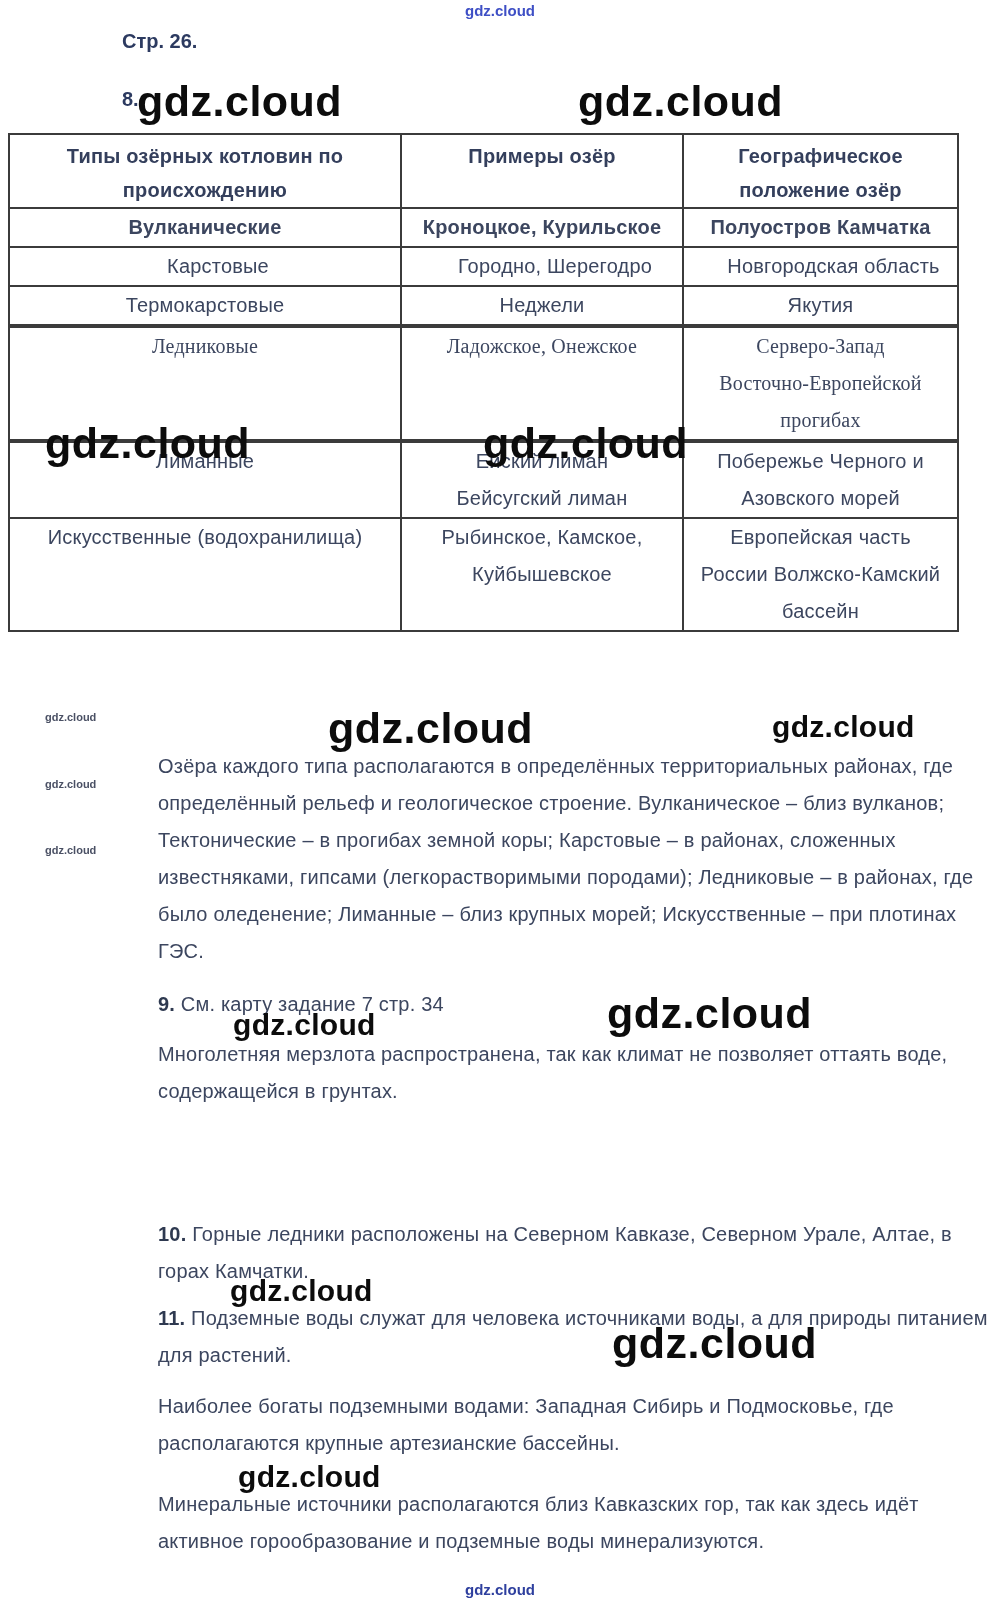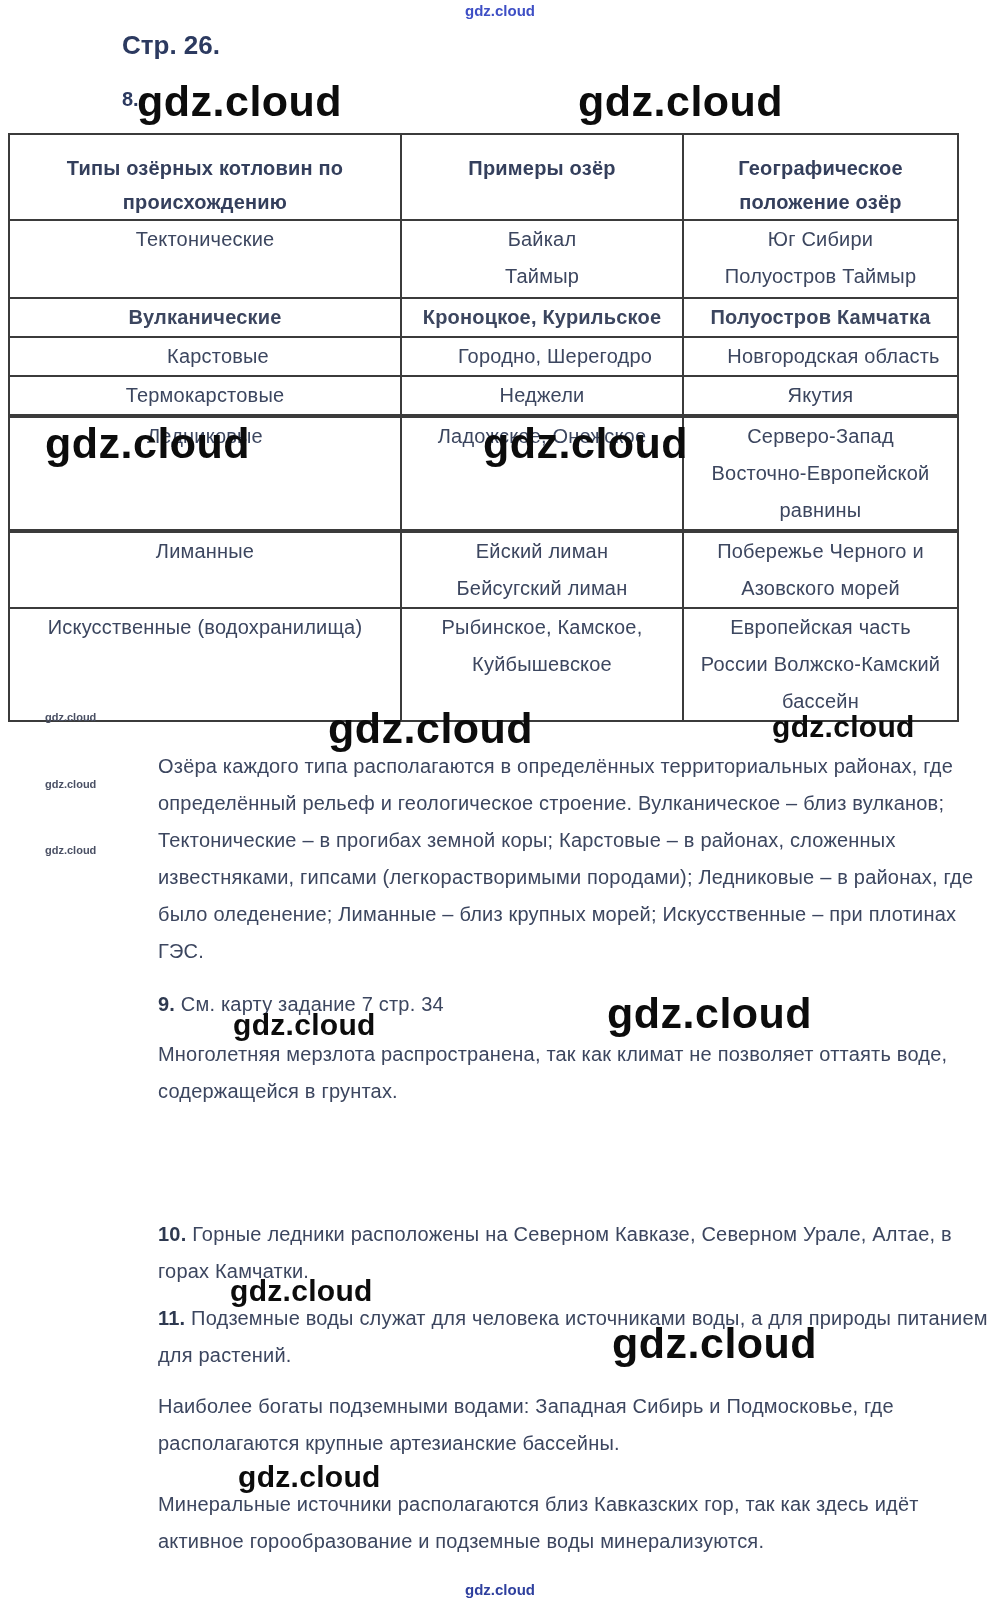--- a/index.html
+++ b/index.html
@@ -20,21 +20,21 @@
     white-space:nowrap;
     line-height:1;
   }
   .wm-lg { font-size:43px; letter-spacing:0.5px; }
   .wm-md { font-size:30px; letter-spacing:0.3px; }
   .wm-sm { font-size:11px; color:#4a5064; }
   .wm-blue { font-size:15px; color:#3e4fc5; }
   .wm-blue-dark { font-size:15px; color:#2e3f9e; }
   .page-label {
     position:absolute; left:122px; top:30px;
-    font-size:26px; font-weight:bold; color:#2c3a60;
+    font-size:20px; font-weight:bold; color:#2c3a60;
   }
   .qnum {
     position:absolute;
     font-size:20px; font-weight:bold; color:#2c3a60;
   }
   .lake-table {
     position:absolute; left:8px; top:133px; width:949px;
     border-collapse:collapse; table-layout:fixed;
   }
   .lake-table th, .lake-table td {
@@ -44,29 +44,29 @@
     font-size:20px;
     line-height:37px;
     padding:0 6px;
     color:#3c465f;
     letter-spacing:0.2px;
     overflow:hidden;
   }
   .lake-table th {
     font-weight:bold;
     line-height:34px;
-    padding-top:16px;
+    padding-top:4px;
     color:#343f5c;
   }
   tr.h0 > * { height:70px; }
   tr.h1 > * { height:78px; }
   tr.h2 > * { height:37px;font-weight:bold; }
   tr.h3 > * { height:39px;padding-left:32px; }
   tr.h4 > * { height:37px; }
-  tr.h5 > * { height:112px; }
+  tr.h5 > * { height:112px;font-family:Liberation Serif, serif; }
   tr.h6 > * { height:76px; }
   tr.h7 > * { height:113px; }
   tr.tk > * { border-top-width:4px; }
   .cl { display:block; }
   .para {
     position:absolute; left:122px; width:838px;
     font-size:20px; line-height:37px;
     color:#3c465f; letter-spacing:0.2px;margin-left:36px;
   }
   .para b { color:#2e3950; }
@@ -98,33 +98,20 @@
         <span class="cl">происхождению</span>
       </th>
       <th>
         <span class="cl">Примеры озёр</span>
       </th>
       <th>
         <span class="cl">Географическое</span>
         <span class="cl">положение озёр</span>
       </th>
     </tr>
-    <tr class="h1">
-      <td>
-            <span class="cl">Тектонические</span>
-          </td>
-      <td>
-        <span class="cl">Байкал</span>
-        <span class="cl">Таймыр</span>
-      </td>
-      <td>
-        <span class="cl">Юг Сибири</span>
-        <span class="cl">Полуостров Таймыр</span>
-      </td>
-    </tr>
     <tr class="h2">
       <td>
             <span class="cl">Вулканические</span>
           </td>
       <td>
             <span class="cl">Кроноцкое, Курильское</span>
           </td>
       <td>
             <span class="cl">Полуостров Камчатка</span>
           </td>
@@ -154,21 +141,21 @@
     <tr class="h5 tk">
       <td>
             <span class="cl">Ледниковые</span>
           </td>
       <td>
             <span class="cl">Ладожское, Онежское</span>
           </td>
       <td>
         <span class="cl">Серверо-Запад</span>
         <span class="cl">Восточно-Европейской</span>
-        <span class="cl">равнины</span>
+        <span class="cl">прогибах</span>
       </td>
     </tr>
     <tr class="h6 tk">
       <td>
             <span class="cl">Лиманные</span>
           </td>
       <td>
         <span class="cl">Ейский лиман</span>
         <span class="cl">Бейсугский лиман</span>
       </td>

